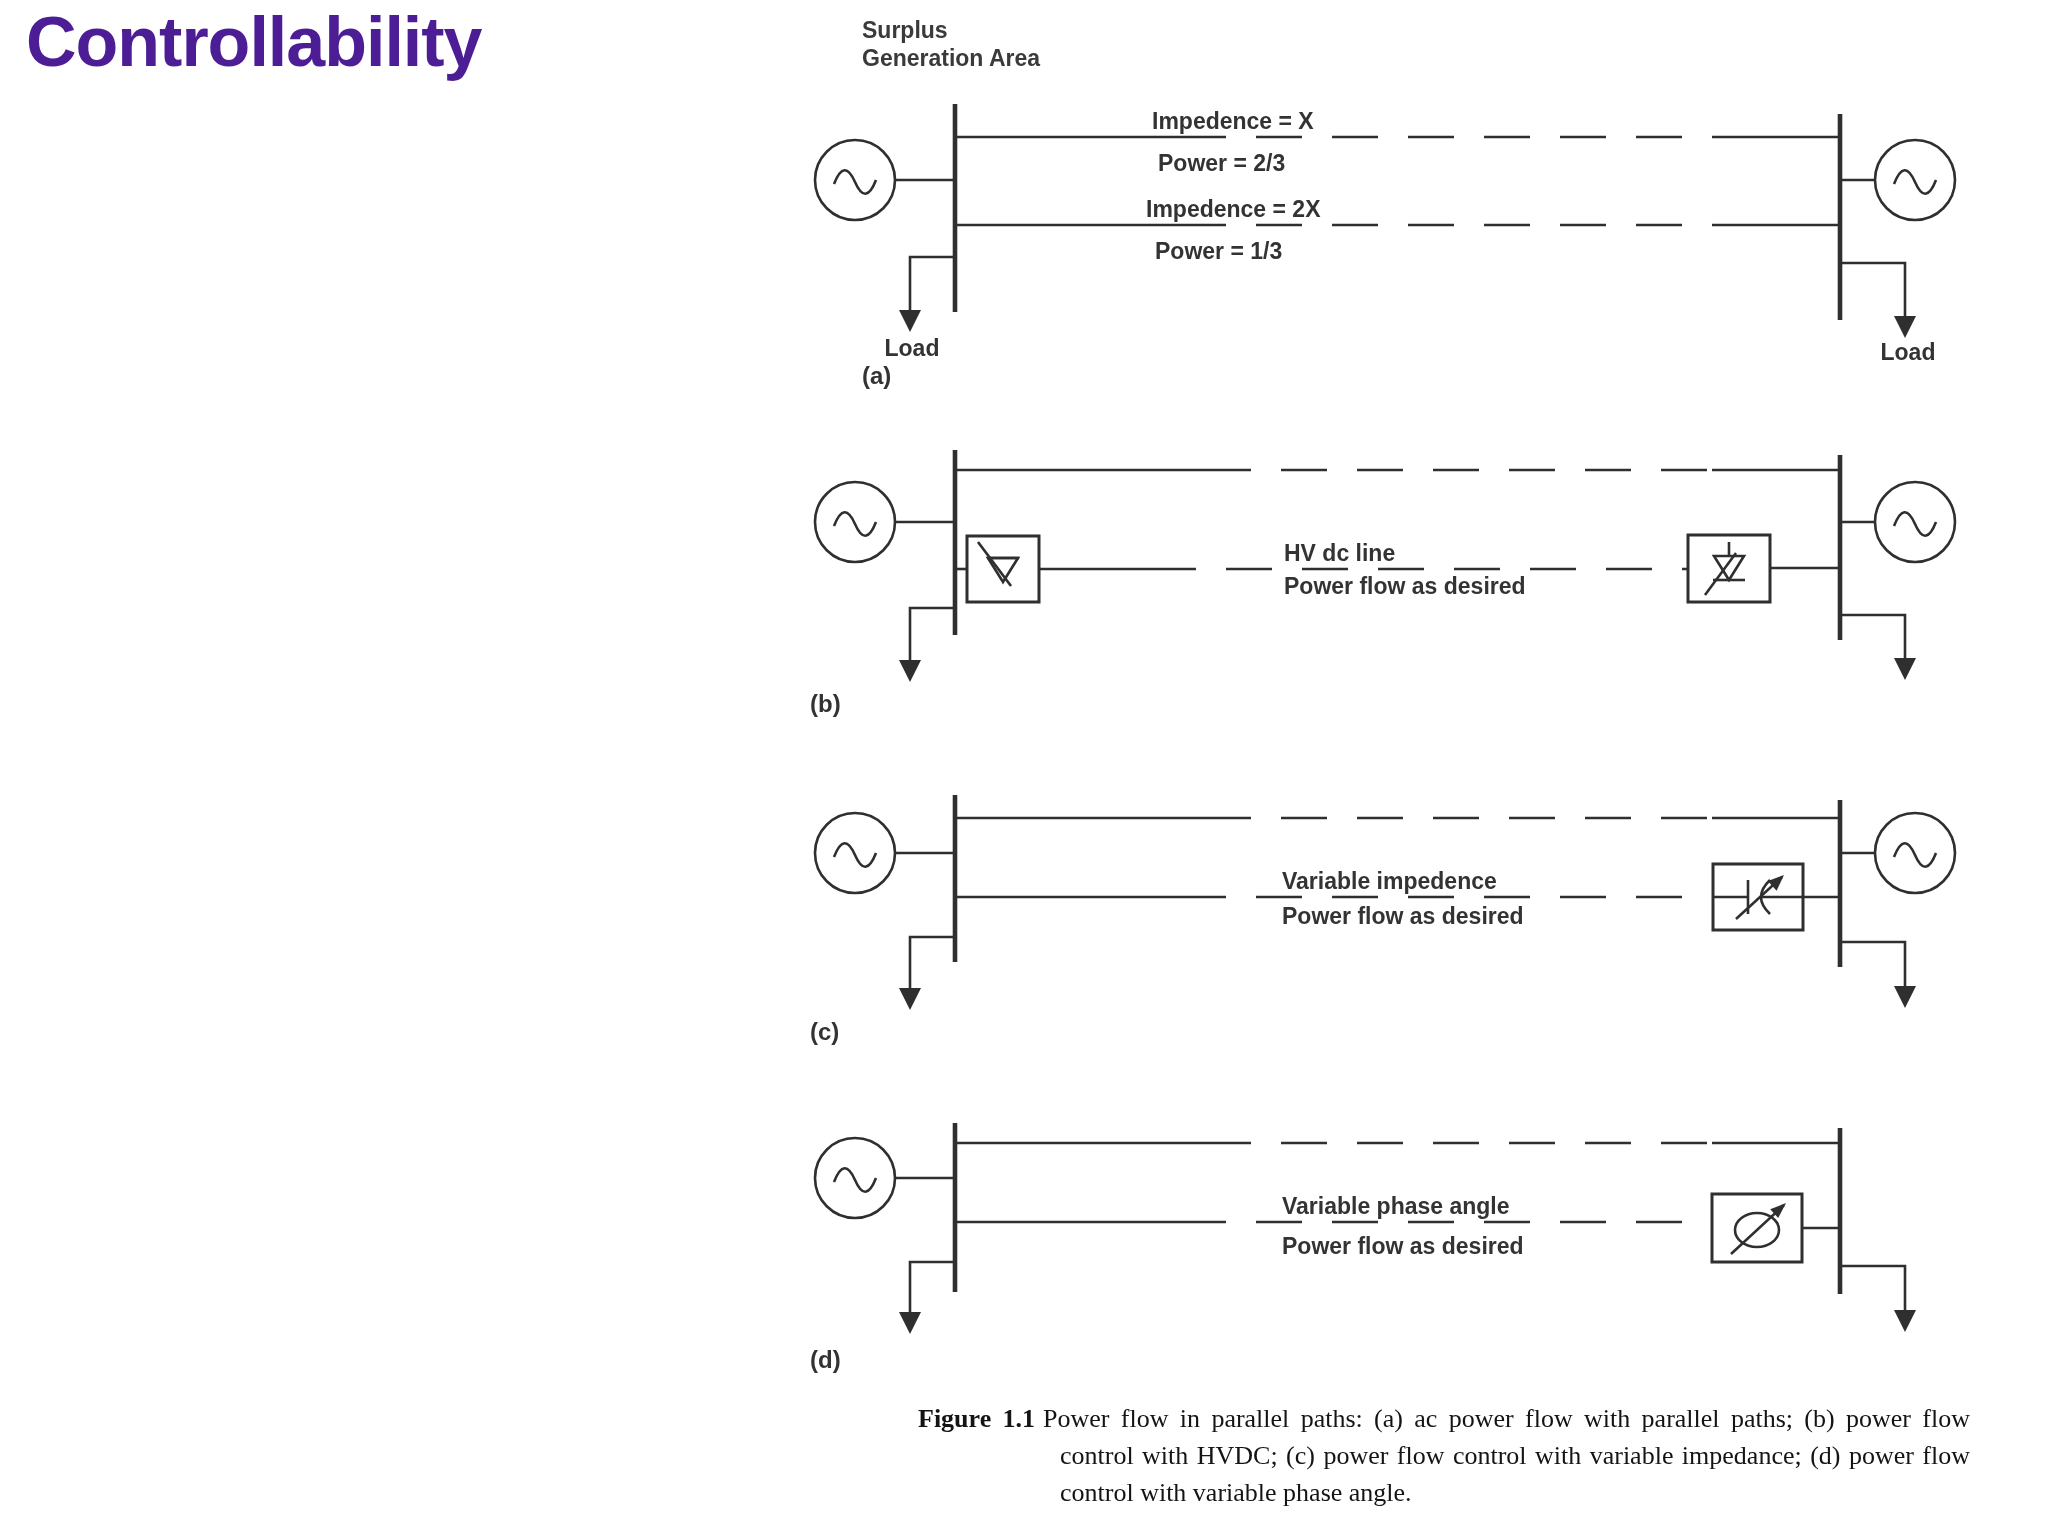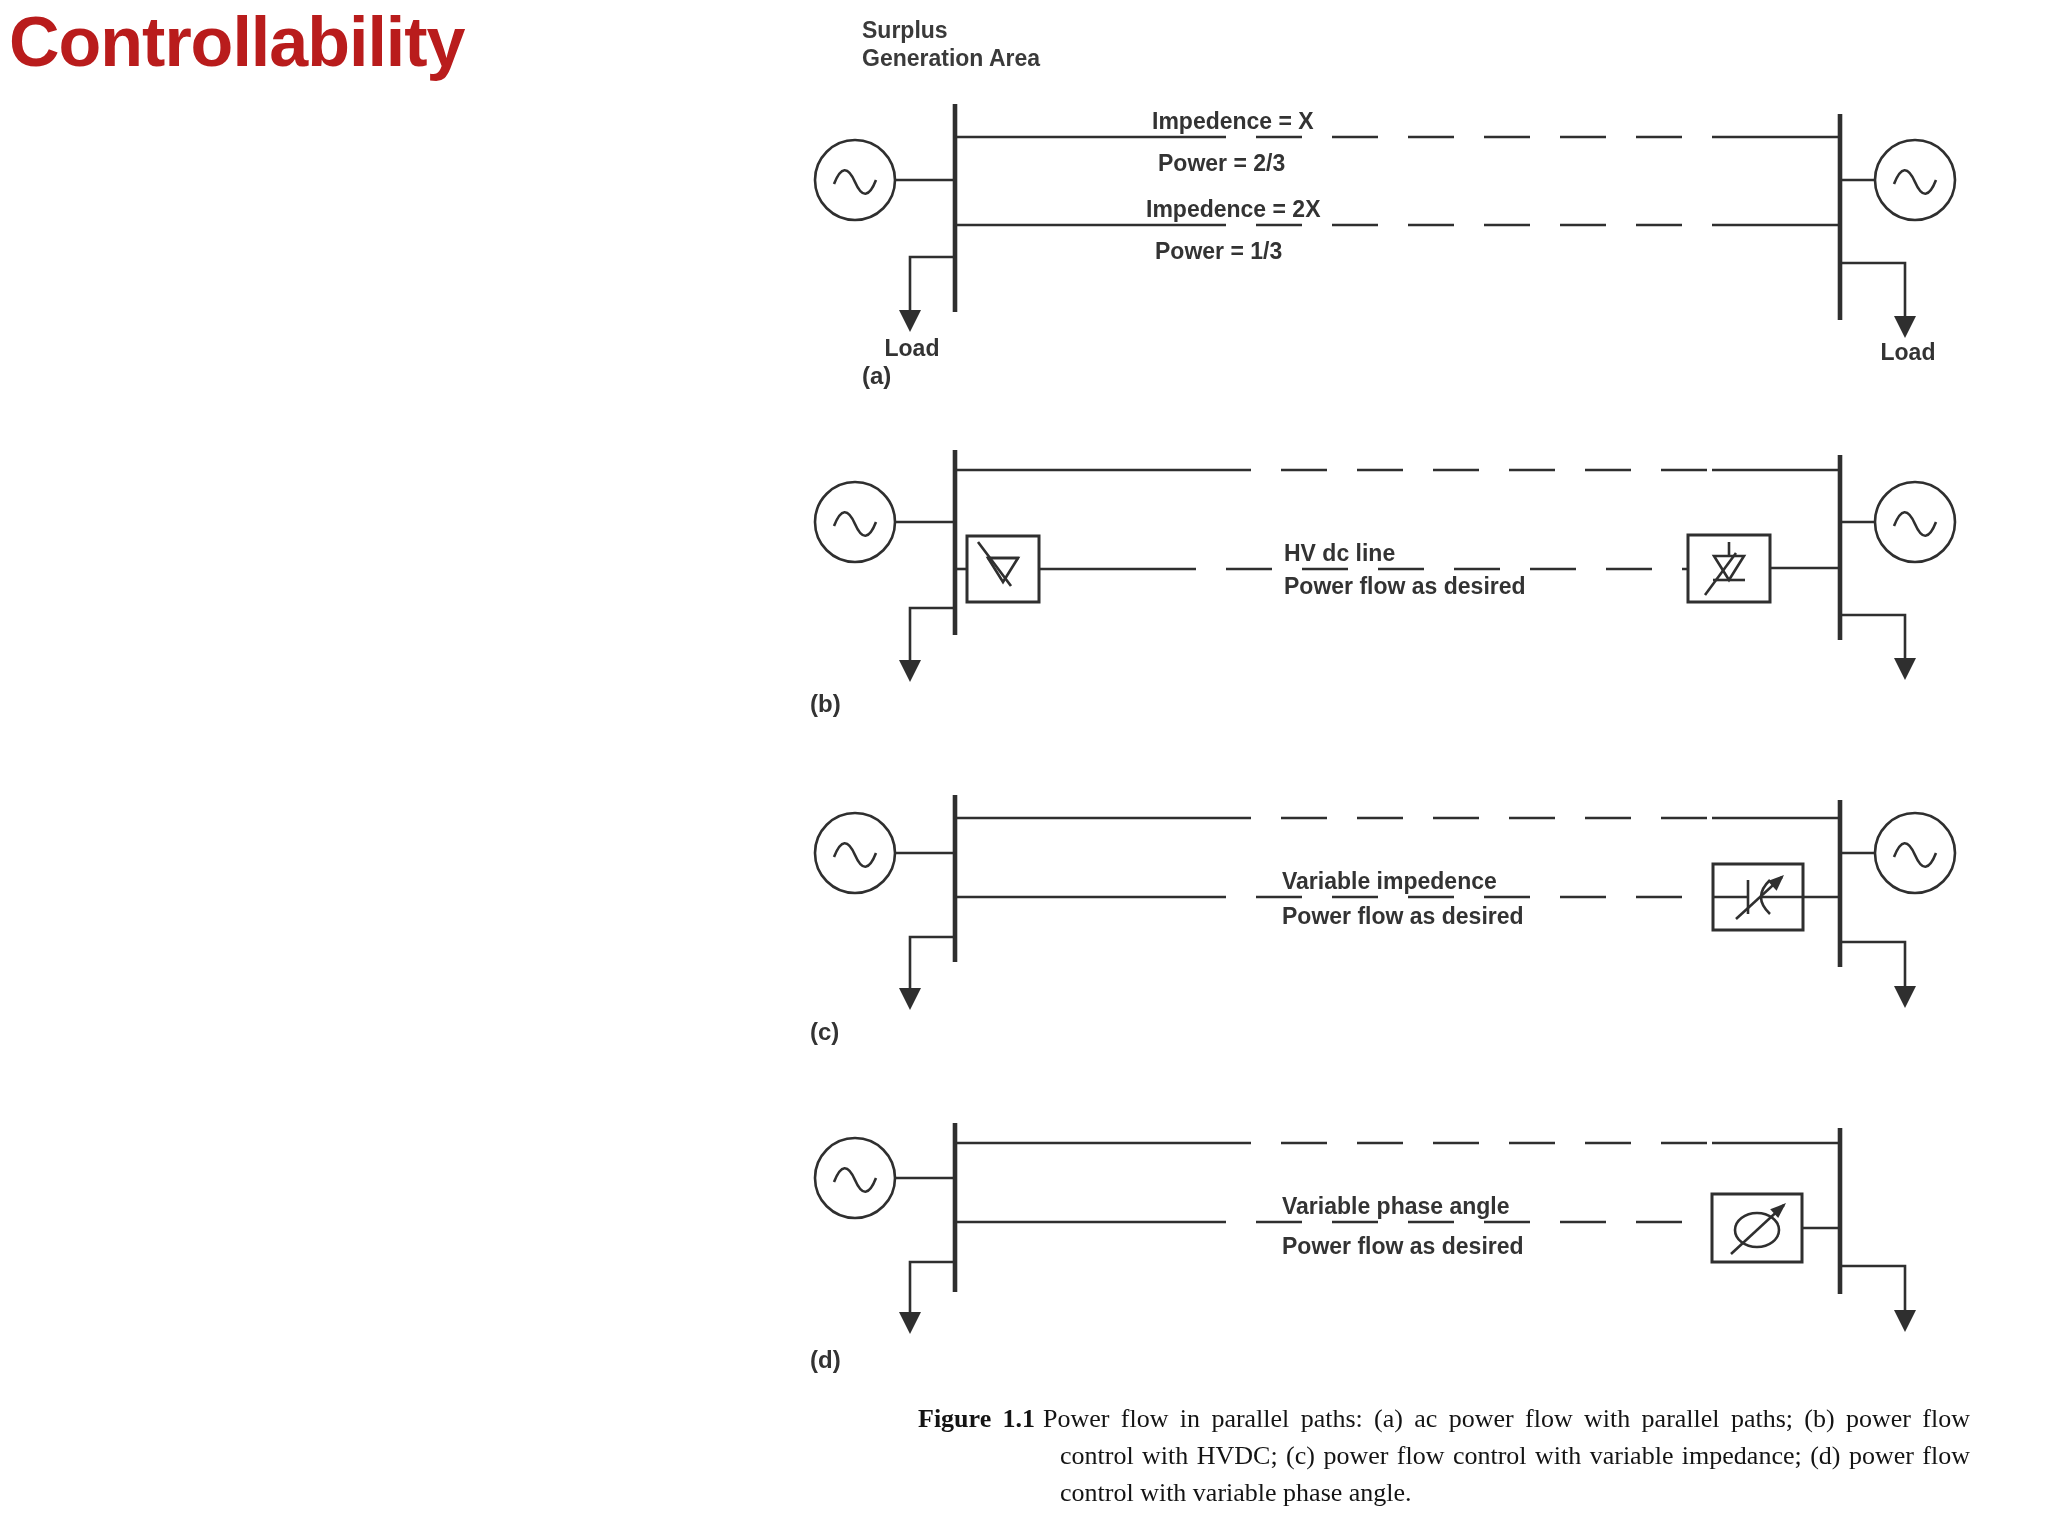--- a/index.html
+++ b/index.html
@@ -1,17 +1,17 @@
 <!DOCTYPE html>
 <html><head>
 <meta charset="utf-8">
 <style>
   html,body{margin:0;padding:0;background:#ffffff;width:2048px;height:1536px;overflow:hidden;}
   .stage{position:relative;width:2048px;height:1536px;background:#fff;font-family:"Liberation Sans",sans-serif;}
-  .title{position:absolute;left:9px;top:2px;font-size:70px;font-weight:bold;letter-spacing:-1px;color:#b91c1c;
+  .title{position:absolute;left:26px;top:2px;font-size:70px;font-weight:bold;letter-spacing:-1px;color:#4c1d95;
          font-family:"Liberation Sans",sans-serif;}
   .figure-svg{position:absolute;left:600px;top:0;width:1448px;height:1400px;}
   svg text{font-family:"Liberation Sans",sans-serif;font-weight:600;fill:#333;}
   .lbl{font-size:23px;}
   .small{font-size:23px;fill:#3a3a3a;}
   .tag{font-size:24px;}
   .ln{stroke:#2f2f2f;stroke-width:2.6;fill:none;}
   .dash{stroke-dasharray:46 30;}
   .bus{stroke:#2f2f2f;stroke-width:4.6;}
   .sym{stroke:#2f2f2f;stroke-width:2.6;fill:none;}

